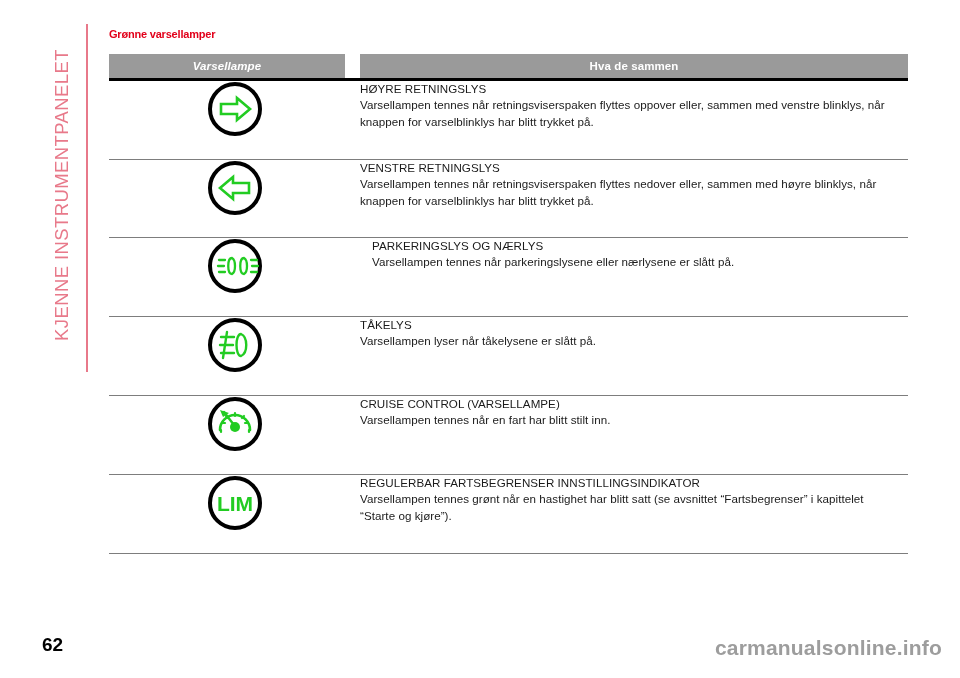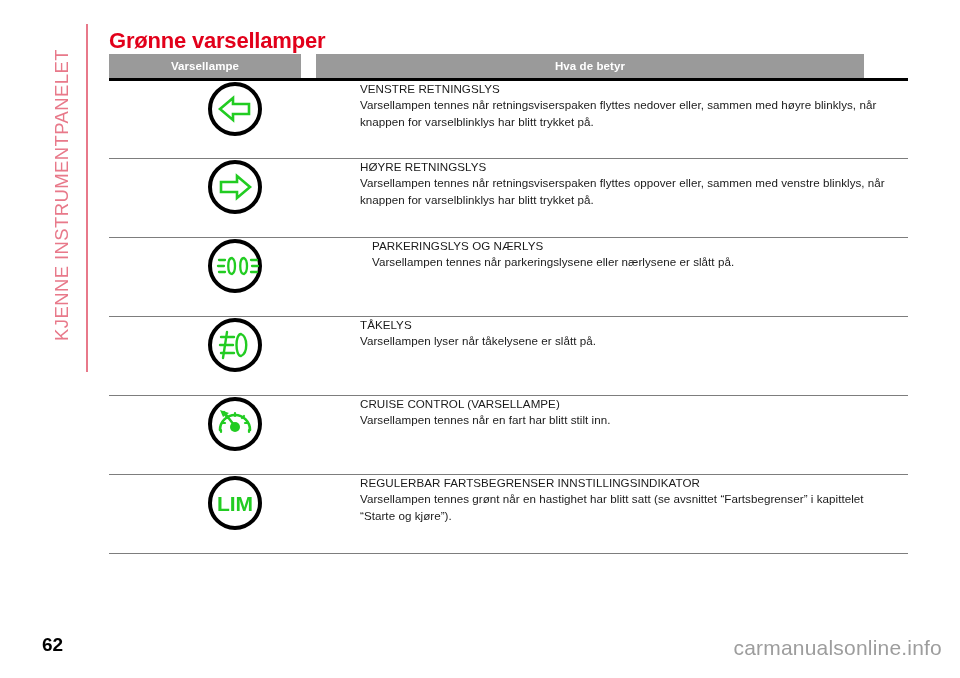--- a/index.html
+++ b/index.html
@@ -43,21 +43,21 @@
     width: 1.5px;
     height: 348px;
     background: #e8798a;
   }
 
   
   .heading {
     position: absolute;
     left: 109px; top: 28px;
     color: #e2001a;
-    font-size: 22px;
+    font-size: 11px;
     font-weight: bold;
     letter-spacing: -0.2px;
     font-family: "Liberation Sans", sans-serif;
   }
 
   
   .table {
     position: absolute;
     left: 109px; top: 54px;
     width: 799px;
@@ -70,21 +70,21 @@
   .th {
     background: #9a9a9a;
     color: #ffffff;
     font-size: 11.5px;
     font-weight: bold;
     display: flex;
     align-items: center;
     justify-content: center;
     letter-spacing: 0.1px;
   }
-  .th-left  { width: 192px; }
+  .th-left  { width: 236px; font-style: italic; }
   .th-gap   { width: 15px; background: #ffffff; }
   .th-right { width: 548px; }
   .thead-rule {
     height: 3px;
     background: #000000;
     width: 799px;
   }
 
   .row {
     display: flex;
@@ -141,70 +141,71 @@
     font-size: 19px;
     font-weight: bold;
     color: #000000;
   }
   .watermark {
     position: absolute;
     right: 18px; bottom: 18px;
     font-size: 21px;
     color: #9d9d9d;
     letter-spacing: 0.2px;
+    font-weight: bold;
   }
 </style>
 </head>
 <body>
 
 <div class="page">
 
   <div class="side-tab">
     <div class="side-tab-label">KJENNE INSTRUMENTPANELET</div>
     <div class="side-tab-rule"></div>
   </div>
 
   <div class="heading">Grønne varsellamper</div>
 
   <div class="table">
 
     <div class="thead">
       <div class="th th-left">Varsellampe</div>
       <div class="th-gap"></div>
-      <div class="th th-right">Hva de betyr</div>
+      <div class="th th-right">Hva de sammen</div>
     </div>
     <div class="thead-rule"></div>
+
+    <div class="row row-h2">
+      <div class="cell-icon">
+        <span class="icon-wrap">
+          <svg viewBox="0 0 56 56" width="56" height="56">
+            <circle cx="28" cy="28" r="25" fill="none" stroke="#000" stroke-width="4"></circle>
+            <path d="M30 17 L43 28 L30 39 L30 33 L14 33 L14 23 L30 23 Z" fill="none" stroke="#22cc22" stroke-width="2.6" stroke-linejoin="miter"></path>
+          </svg>
+        </span>
+      </div>
+      <div class="cell-text">
+        <div class="tl-title">HØYRE RETNINGSLYS</div>
+        <div class="tl-desc">Varsellampen tennes når retningsviserspaken flyttes oppover eller, sammen med venstre blinklys, når knappen for varselblinklys har blitt trykket på.</div>
+      </div>
+    </div>
 
     <div class="row row-h1">
       <div class="cell-icon">
         <span class="icon-wrap">
           <svg viewBox="0 0 56 56" width="56" height="56">
             <circle cx="28" cy="28" r="25" fill="none" stroke="#000" stroke-width="4"></circle>
             <path d="M26 17 L13 28 L26 39 L26 33 L42 33 L42 23 L26 23 Z" fill="none" stroke="#22cc22" stroke-width="2.6" stroke-linejoin="miter"></path>
           </svg>
         </span>
       </div>
       <div class="cell-text">
         <div class="tl-title">VENSTRE RETNINGSLYS</div>
         <div class="tl-desc">Varsellampen tennes når retningsviserspaken flyttes nedover eller, sammen med høyre blinklys, når knappen for varselblinklys har blitt trykket på.</div>
-      </div>
-    </div>
-
-    <div class="row row-h2">
-      <div class="cell-icon">
-        <span class="icon-wrap">
-          <svg viewBox="0 0 56 56" width="56" height="56">
-            <circle cx="28" cy="28" r="25" fill="none" stroke="#000" stroke-width="4"></circle>
-            <path d="M30 17 L43 28 L30 39 L30 33 L14 33 L14 23 L30 23 Z" fill="none" stroke="#22cc22" stroke-width="2.6" stroke-linejoin="miter"></path>
-          </svg>
-        </span>
-      </div>
-      <div class="cell-text">
-        <div class="tl-title">HØYRE RETNINGSLYS</div>
-        <div class="tl-desc">Varsellampen tennes når retningsviserspaken flyttes oppover eller, sammen med venstre blinklys, når knappen for varselblinklys har blitt trykket på.</div>
       </div>
     </div>
 
     <div class="row row-h3">
       <div class="cell-icon">
         <span class="icon-wrap">
           <svg viewBox="0 0 56 56" width="56" height="56">
             <circle cx="28" cy="28" r="25" fill="none" stroke="#000" stroke-width="4"></circle>
             <g fill="none" stroke="#22cc22" stroke-width="2.3" stroke-linecap="round">
               <path d="M25 20 C20 20 20 36 25 36 C29 34 29 22 25 20 Z"></path>

